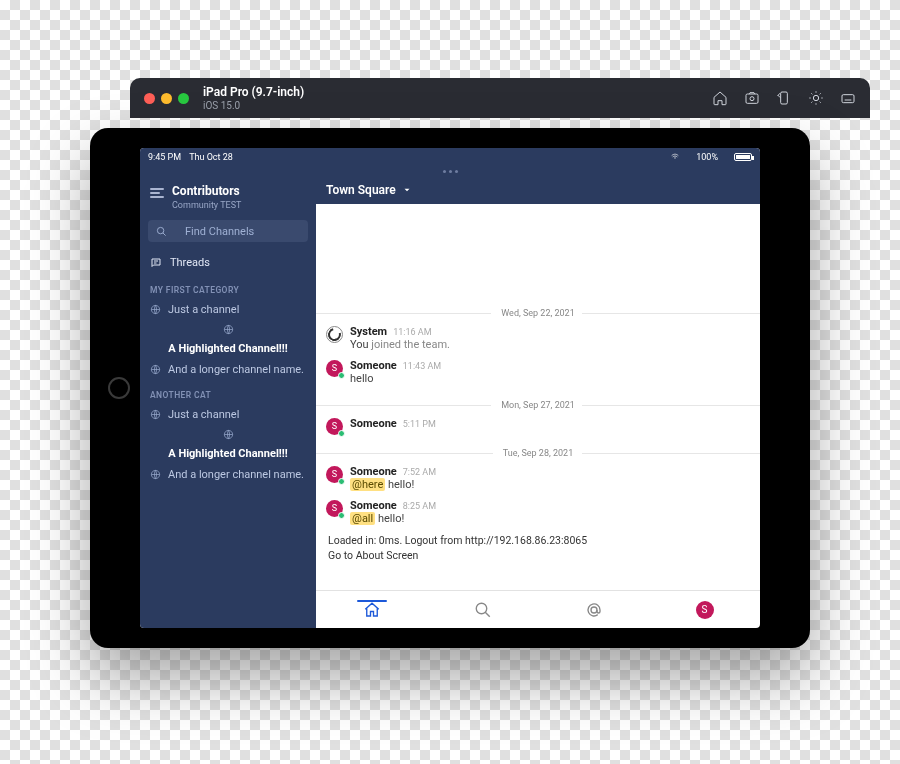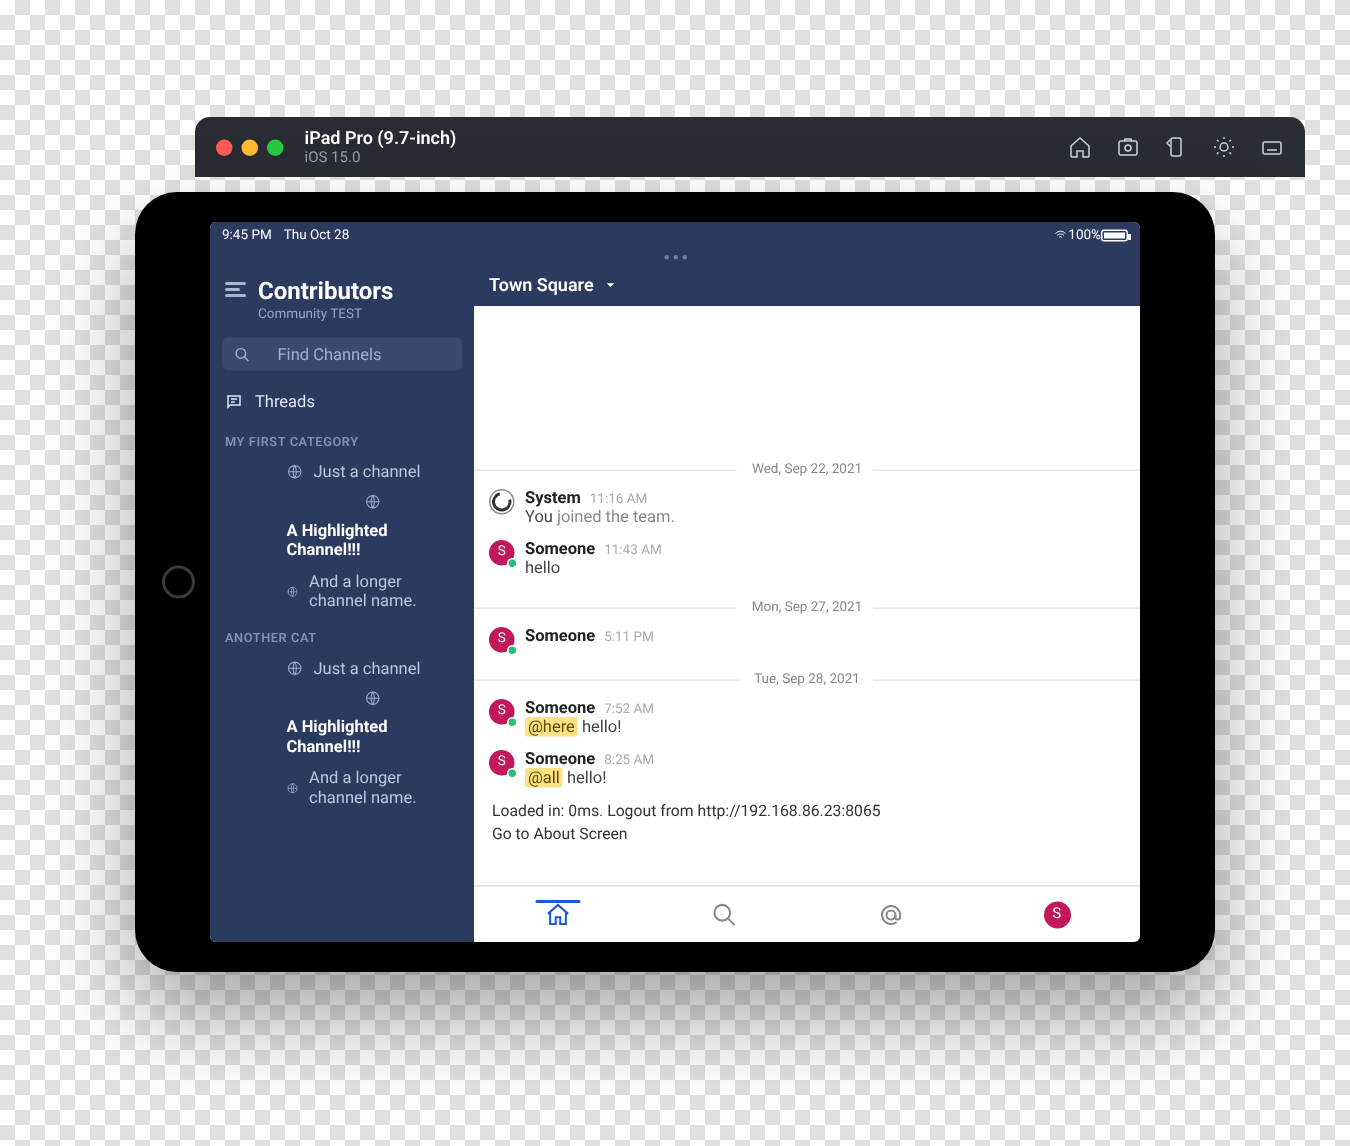--- a/index.html
+++ b/index.html
@@ -25,56 +25,56 @@
   .dot { width:11px; height:11px; border-radius:50%; }
   .dot.r{background:#ff5f57;} .dot.y{background:#febc2e;} .dot.g{background:#28c840;}
   .sim-title { font-size:12px; font-weight:600; line-height:1.2;}
   .sim-sub { font-size:10px; color:#9aa0ab; font-weight:400; }
   .sim-icons { margin-left:auto; display:flex; gap:16px; color:#cfd3db; }
   .sim-icons svg { width:16px; height:16px; stroke:#cfd3db; fill:none; stroke-width:1.5; }
 
   
   .ipad {
     position:absolute; left:90px; top:128px; width:720px; height:520px;
-    background:#000; border-radius:28px; padding:20px 50px;
+    background:#000; border-radius:18px; padding:20px 50px;
     box-shadow: 0 30px 60px rgba(0,0,0,0.35);
   }
   .home-btn { position:absolute; left:18px; top:50%; transform:translateY(-50%);
     width:22px; height:22px; background:#000; border:2px solid #3a3a3a; border-radius:50%; }
   .screen { width:100%; height:100%; background:#fff; border-radius:4px; overflow:hidden; display:flex; flex-direction:column; }
 
   
   .status { height:18px; background:#2b3b5f; color:#fff; font-size:9px; display:flex; align-items:center; padding:0 8px; }
-  .status .right { margin-left:auto; display:flex; align-items:center; gap:0;justify-content:space-between; }
+  .status .right { margin-left:auto; display:flex; align-items:center; gap:16px;justify-content:space-between; }
   .batt { width:18px; height:8px; border:1px solid #fff; border-radius:2px; position:relative; }
   .batt::after{ content:''; position:absolute; right:-3px; top:2px; width:2px; height:4px; background:#fff;}
   .batt .fill{ position:absolute; inset:1px; background:#fff; }
 
   .row3dots { height:10px; background:#2b3b5f; display:flex; align-items:center; justify-content:center; gap:3px; }
   .row3dots span{ width:3px;height:3px;border-radius:50%;background:#6e7da0;}
 
   .app { flex:1; display:flex; min-height:0; }
 
   
   .sidebar { width:176px; background:#2b3b5f; color:#c6cfe3; display:flex; flex-direction:column; font-size:11px; }
   .team-head { padding:8px 10px 6px 10px; display:flex; align-items:flex-start; gap:8px; }
-  .team-head .name { color:#fff; font-weight:700; font-size:16px; }
+  .team-head .name { color:#fff; font-weight:700; font-size:12px; }
   .team-head .sub { color:#98a6c6; font-size:9px; margin-top:2px; }
   .menu-icon { width:14px; display:flex; flex-direction:column; gap:2px; margin-top:4px;}
   .menu-icon span{height:2px;background:#aab5d1;border-radius:1px;}
   .menu-icon span:nth-child(1){width:14px;} .menu-icon span:nth-child(2){width:10px;} .menu-icon span:nth-child(3){width:14px;}
 
   .search { margin:4px 8px 8px 8px; background:#3a4a6e; border-radius:4px; height:22px; display:flex; align-items:center; padding:0 8px; color:#9fb0d3; gap:18px; }
   .search svg{width:11px;height:11px;stroke:#9fb0d3;fill:none;stroke-width:2;}
 
   .threads { padding:6px 10px; display:flex; align-items:center; gap:8px; color:#e1e7f5; }
   .threads svg{width:12px;height:12px;stroke:#e1e7f5;fill:none;stroke-width:2;}
 
   .cat-label { padding:10px 10px 4px 10px; color:#8291b5; font-size:8.5px; letter-spacing:0.4px; font-weight:600; }
-  .ch { padding:4px 10px; display:flex; align-items:center; gap:7px; color:#bcc8e2; cursor:pointer;margin-left:41px; }
+  .ch { padding:4px 10px; display:flex; align-items:center; gap:7px; color:#bcc8e2; cursor:pointer; }
   .ch svg{width:11px;height:11px;stroke:#9fb0d3;fill:none;stroke-width:1.5;}
   .ch.hl { color:#fff; font-weight:700;flex-direction:column; }
 
   
   .main { flex:1; display:flex; flex-direction:column; min-width:0; }
   .ch-header { height:28px; background:#2b3b5f; color:#fff; display:flex; align-items:center; padding:0 10px; font-size:12px; font-weight:600; gap:6px; }
   .ch-header svg{width:10px;height:10px;fill:#fff;}
 
   .messages { flex:1; background:#fff; overflow:hidden; font-size:11px; color:#333; position:relative; }
   .date-sep { text-align:center; font-size:9px; color:#888; padding:4px 0; position:relative; margin-top:6px;}

